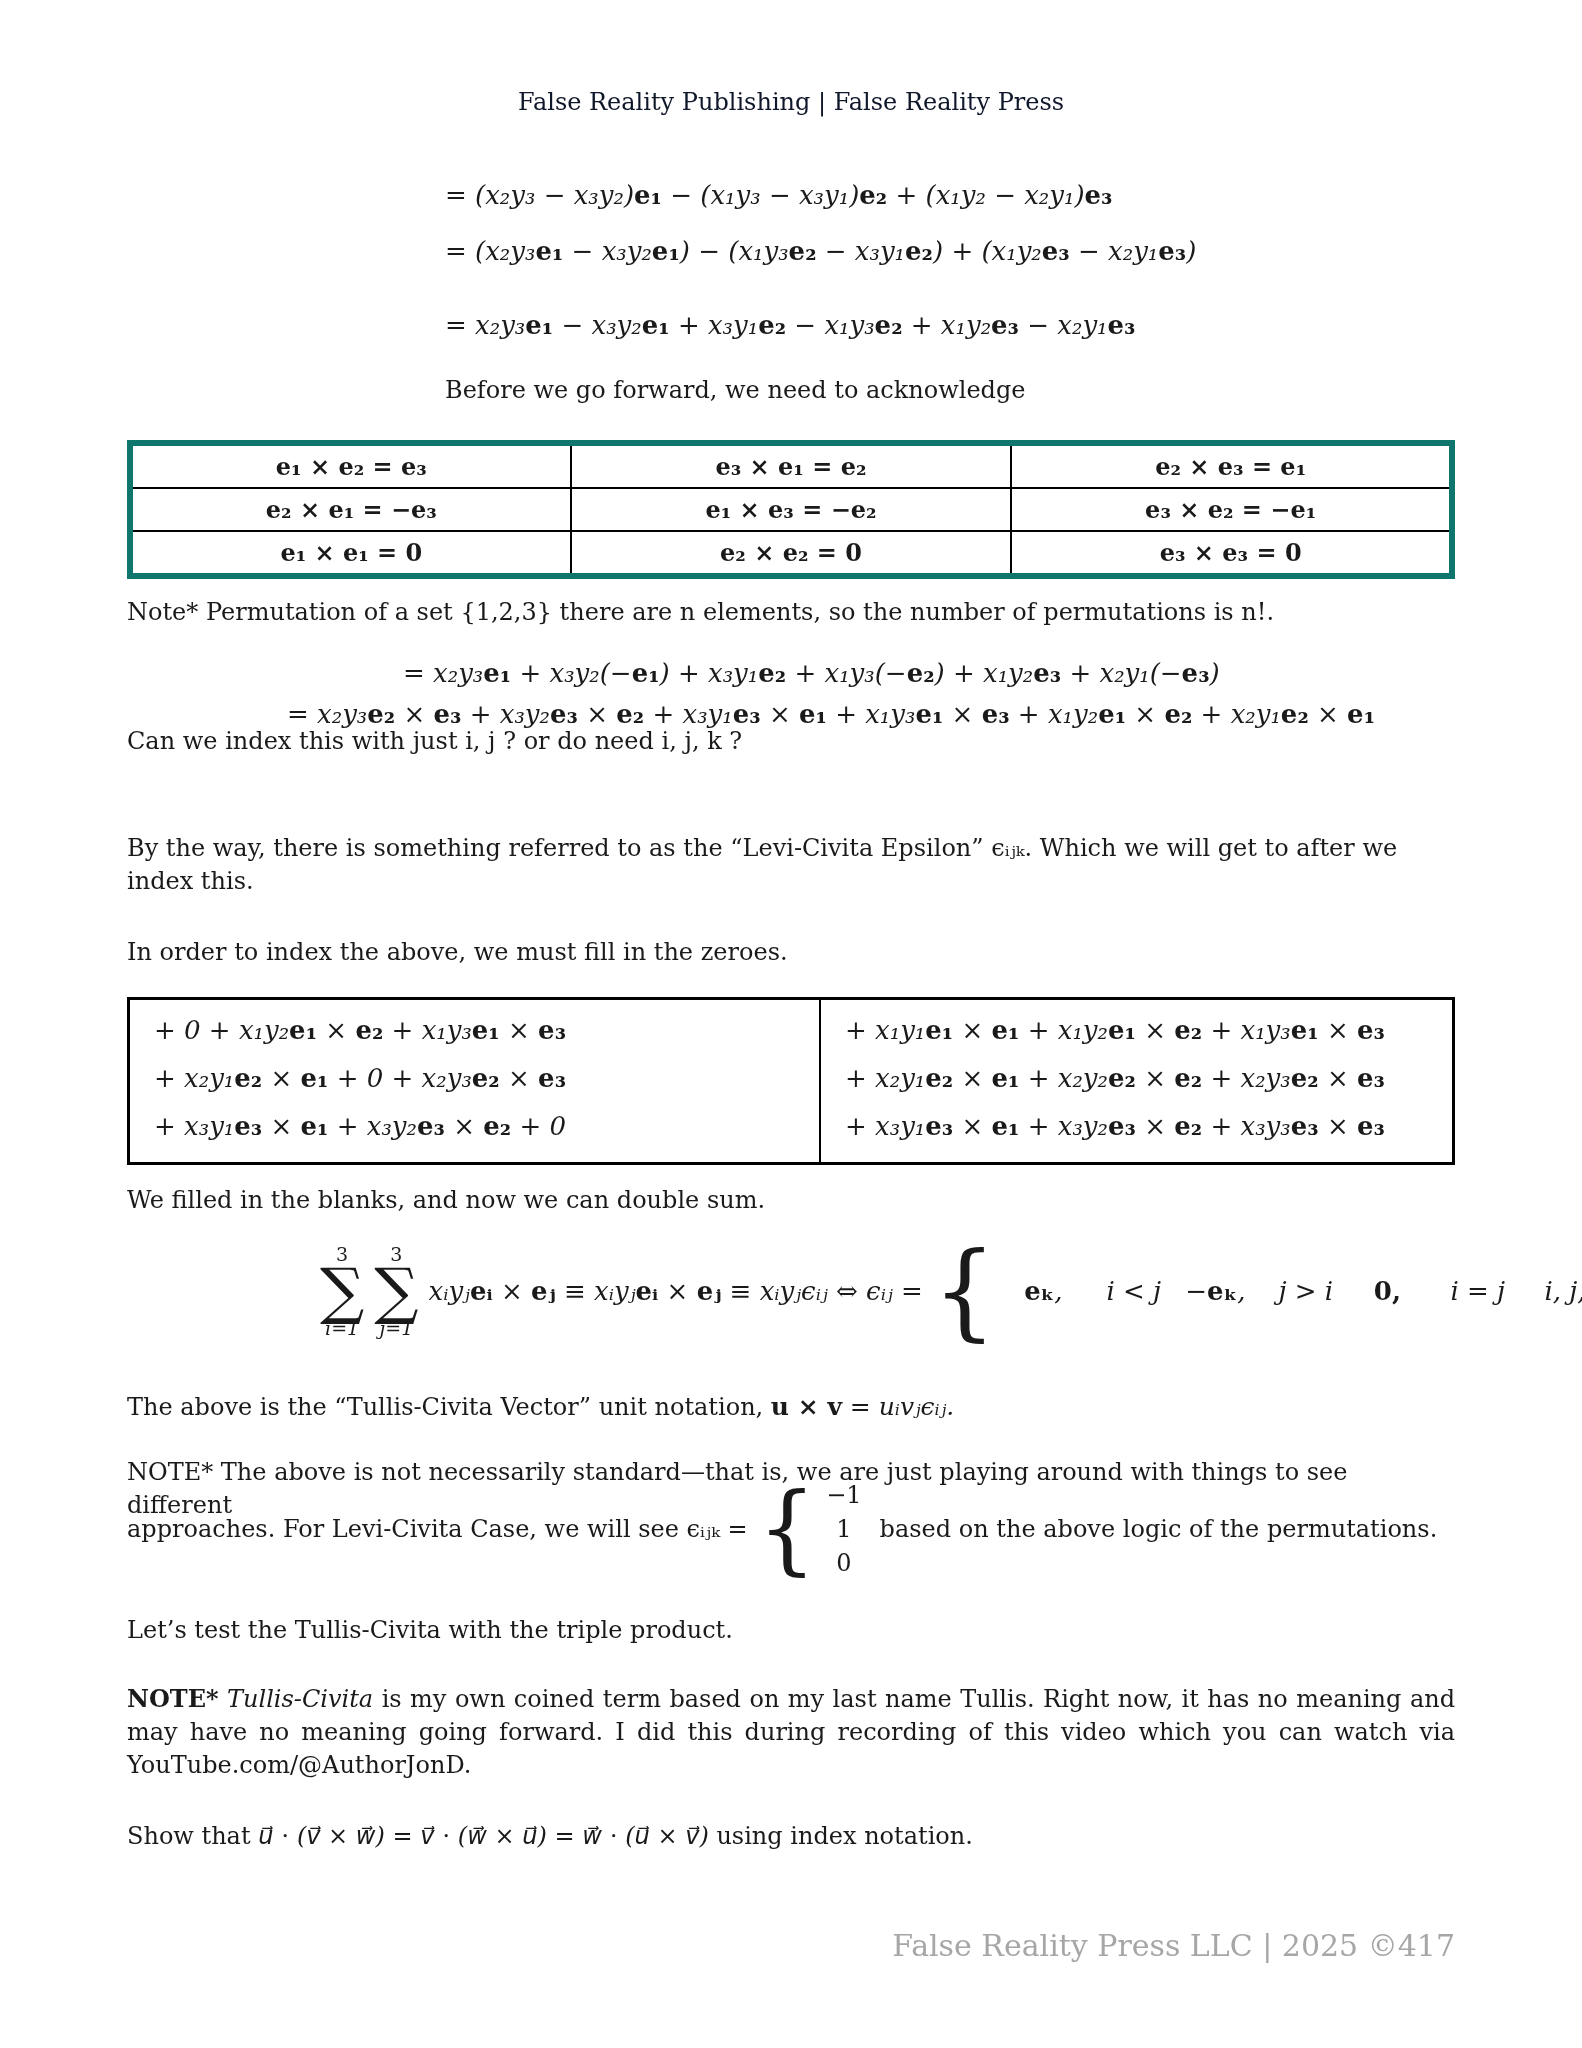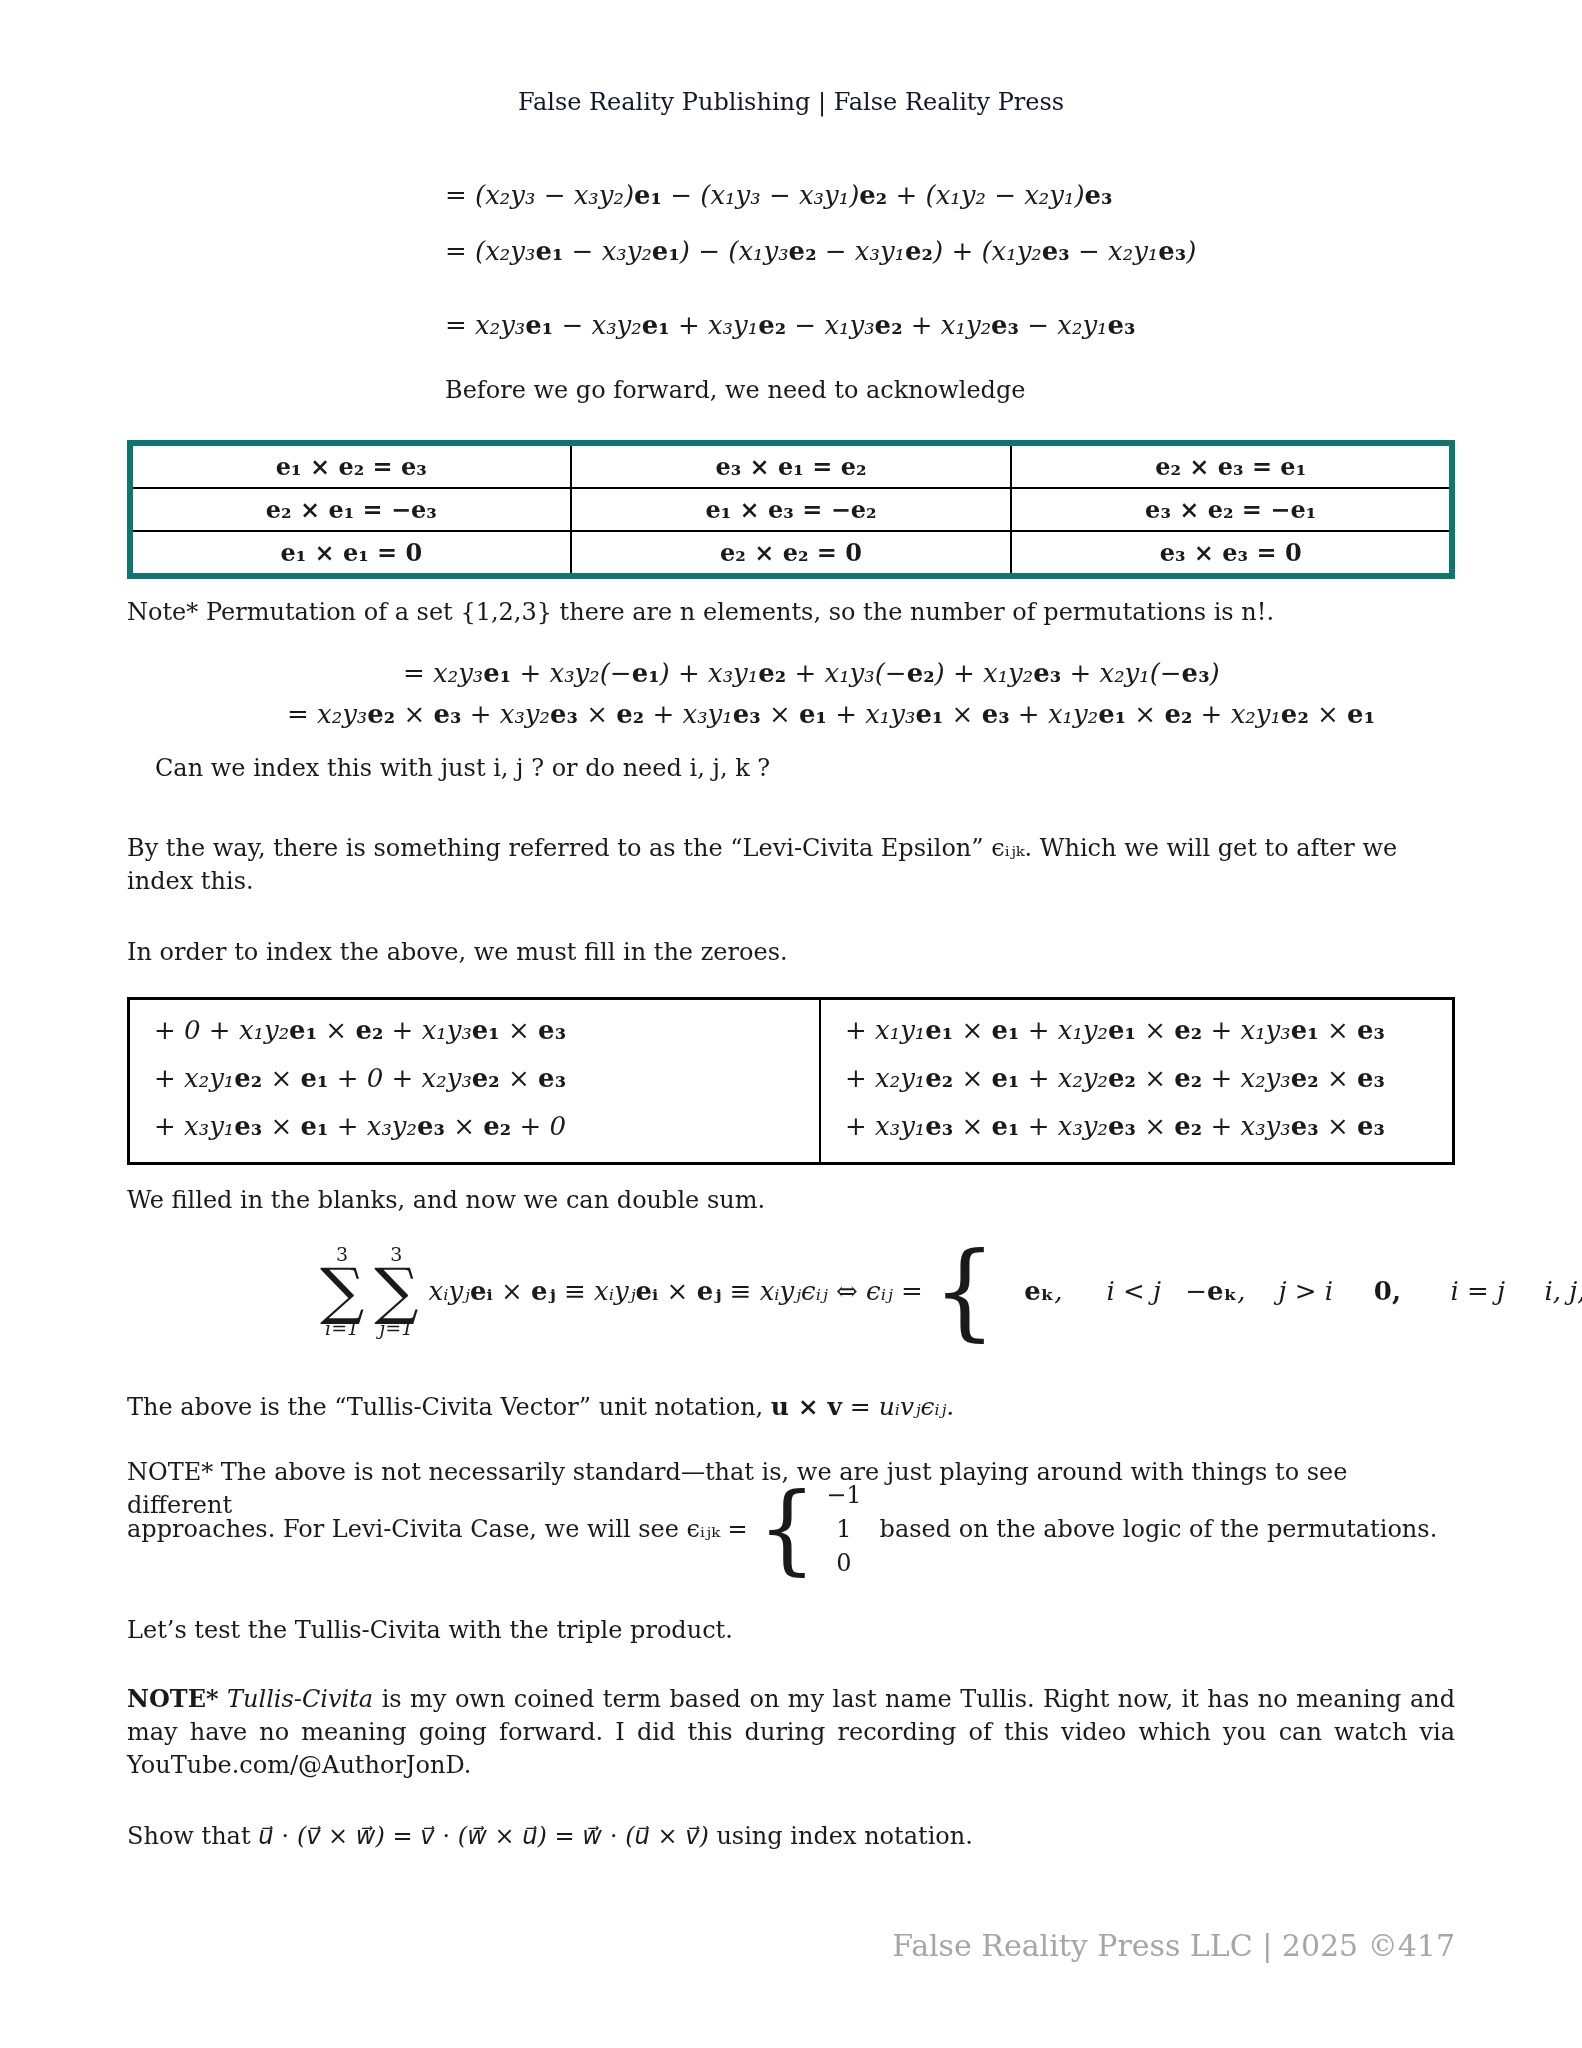--- a/index.html
+++ b/index.html
@@ -91,21 +91,21 @@
         <td>e₃ × e₃ = 0</td>
       </tr>
     </tbody>
   </table>
 
   <div class="abs body-text" style="top:596px;left:127px;width:1328px;">Note* Permutation of a set {1,2,3} there are n elements, so the number of permutations is n!.</div>
 
   <div class="abs math eq" style="top:658px;left:403px;">= x₂y₃<span class="vec">e₁</span> + x₃y₂(−<span class="vec">e₁</span>) + x₃y₁<span class="vec">e₂</span> + x₁y₃(−<span class="vec">e₂</span>) + x₁y₂<span class="vec">e₃</span> + x₂y₁(−<span class="vec">e₃</span>)</div>
   <div class="abs math eq" style="top:699px;left:287px;">= x₂y₃<span class="vec">e₂</span> × <span class="vec">e₃</span> + x₃y₂<span class="vec">e₃</span> × <span class="vec">e₂</span> + x₃y₁<span class="vec">e₃</span> × <span class="vec">e₁</span> + x₁y₃<span class="vec">e₁</span> × <span class="vec">e₃</span> + x₁y₂<span class="vec">e₁</span> × <span class="vec">e₂</span> + x₂y₁<span class="vec">e₂</span> × <span class="vec">e₁</span></div>
 
-  <div class="abs body-text" style="top:752px;left:127px;width:1328px;margin-left:28px;">Can we index this with just i, j ? or do need i, j, k ?</div>
+  <div class="abs body-text" style="top:725px;left:127px;width:1328px;">Can we index this with just i, j ? or do need i, j, k ?</div>
 
   <div class="abs body-text" style="top:832px;left:127px;width:1328px;">By the way, there is something referred to as the “Levi-Civita Epsilon” ϵᵢⱼₖ. Which we will get to after we index this.</div>
 
   <div class="abs body-text" style="top:936px;left:127px;width:1328px;">In order to index the above, we must fill in the zeroes.</div>
 
   <table class="abs fill-table" style="top:997px;left:127px;">
     <tbody>
       <tr>
         <td class="fill-left">
           <div class="cell-line math">+ 0 + x₁y₂<span class="vec">e₁</span> × <span class="vec">e₂</span> + x₁y₃<span class="vec">e₁</span> × <span class="vec">e₃</span></div>

